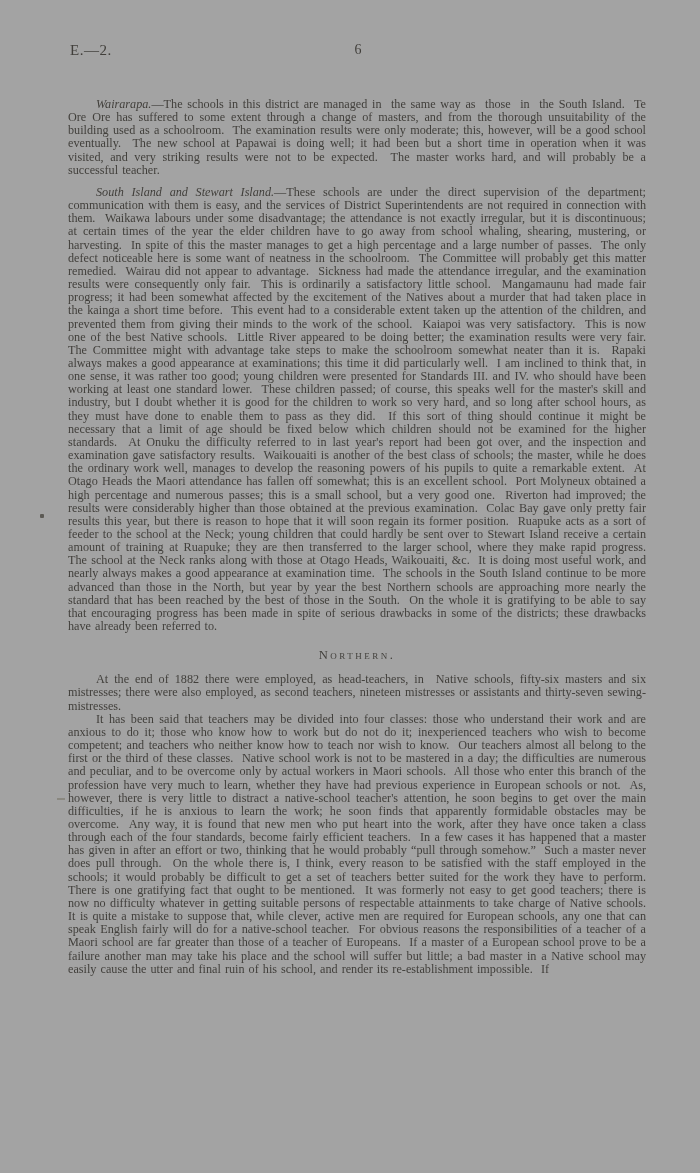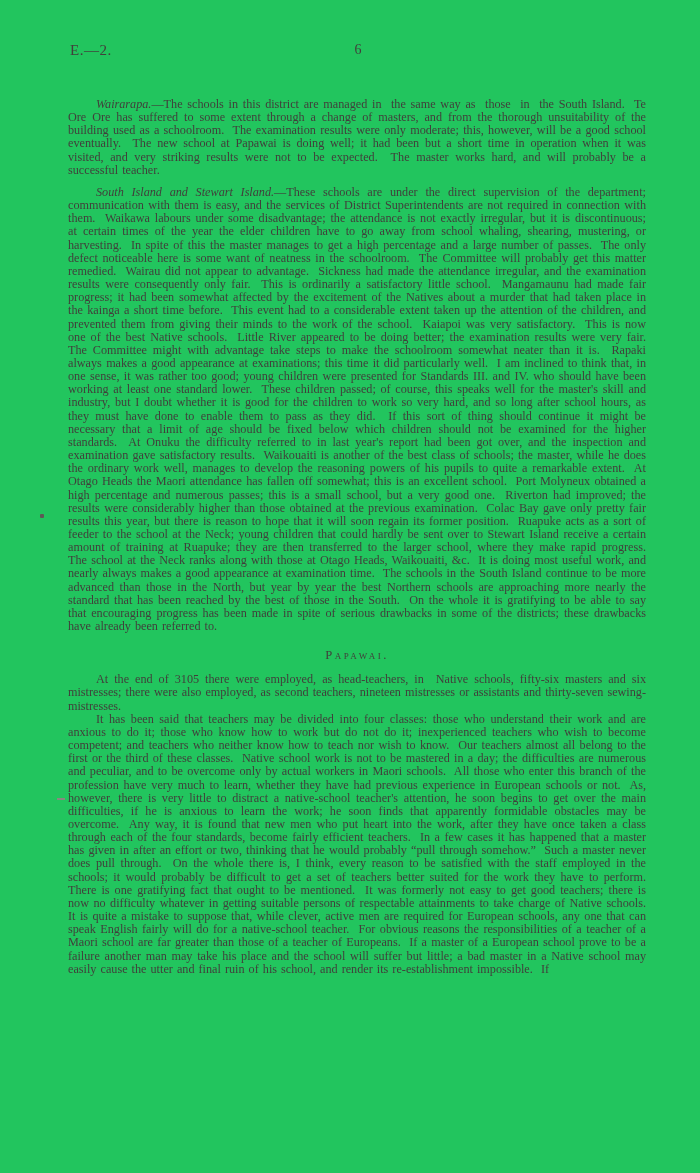--- a/index.html
+++ b/index.html
@@ -5,21 +5,21 @@
   html, body {
     margin: 0;
     padding: 0;
     background: #e9e9e7;
   }
   .page {
     position: relative;
     width: 700px;
     height: 1173px;
     margin: 0 auto;
-    background: #22c55e;
+    background: #a3a3a3;
     color: #413f3b;
     font-family: "Liberation Serif", "DejaVu Serif", serif;
     overflow: hidden;
   }
   .page-header {
     position: absolute;
     top: 42px;
     left: 70px;
     width: 578px;
     height: 20px;
@@ -96,23 +96,23 @@
     <span class="doc-ref">E.—2.</span>
     <span class="page-num">6</span>
   </div>
 
   <div class="text-block">
 
     <p class="para"><i class="lead-italic">Wairarapa.</i><span>—The schools in this district are managed in  the same way as  those  in  the South Island.  Te Ore Ore has suffered to some extent through a change of masters, and from the thorough unsuitability of the building used as a schoolroom.  The examination results were only moderate; this, however, will be a good school eventually.  The new school at Papawai is doing well; it had been but a short time in operation when it was visited, and very striking results were not to be expected.  The master works hard, and will probably be a successful teacher.</span></p>
 
     <p class="para"><i class="lead-italic">South Island and Stewart Island.</i><span>—These schools are under the direct supervision of the department; communication with them is easy, and the services of District Superintendents are not required in connection with them.  Waikawa labours under some disadvantage; the attendance is not exactly irregular, but it is discontinuous; at certain times of the year the elder children have to go away from school whaling, shearing, mustering, or harvesting.  In spite of this the master manages to get a high percentage and a large number of passes.  The only defect noticeable here is some want of neatness in the schoolroom.  The Committee will probably get this matter remedied.  Wairau did not appear to advantage.  Sickness had made the attendance irregular, and the examination results were consequently only fair.  This is ordinarily a satisfactory little school.  Mangamaunu had made fair progress; it had been somewhat affected by the excitement of the Natives about a murder that had taken place in the kainga a short time before.  This event had to a considerable extent taken up the attention of the children, and prevented them from giving their minds to the work of the school.  Kaiapoi was very satisfactory.  This is now one of the best Native schools.  Little River appeared to be doing better; the examination results were very fair.  The Committee might with advantage take steps to make the schoolroom somewhat neater than it is.  Rapaki always makes a good appearance at examinations; this time it did particularly well.  I am inclined to think that, in one sense, it was rather too good; young children were presented for Standards III. and IV. who should have been working at least one standard lower.  These children passed; of course, this speaks well for the master's skill and industry, but I doubt whether it is good for the children to work so very hard, and so long after school hours, as they must have done to enable them to pass as they did.  If this sort of thing should continue it might be necessary that a limit of age should be fixed below which children should not be examined for the higher standards.  At Onuku the difficulty referred to in last year's report had been got over, and the inspection and examination gave satisfactory results.  Waikouaiti is another of the best class of schools; the master, while he does the ordinary work well, manages to develop the reasoning powers of his pupils to quite a remarkable extent.  At Otago Heads the Maori attendance has fallen off somewhat; this is an excellent school.  Port Molyneux obtained a high percentage and numerous passes; this is a small school, but a very good one.  Riverton had improved; the results were considerably higher than those obtained at the previous examination.  Colac Bay gave only pretty fair results this year, but there is reason to hope that it will soon regain its former position.  Ruapuke acts as a sort of feeder to the school at the Neck; young children that could hardly be sent over to Stewart Island receive a certain amount of training at Ruapuke; they are then transferred to the larger school, where they make rapid progress.  The school at the Neck ranks along with those at Otago Heads, Waikouaiti, &amp;c.  It is doing most useful work, and nearly always makes a good appearance at examination time.  The schools in the South Island continue to be more advanced than those in the North, but year by year the best Northern schools are approaching more nearly the standard that has been reached by the best of those in the South.  On the whole it is gratifying to be able to say that encouraging progress has been made in spite of serious drawbacks in some of the districts; these drawbacks have already been referred to.</span></p>
 
-    <h2 class="section-heading">Papawai.</h2>
+    <h2 class="section-heading">Northern.</h2>
 
-    <p class="para tight">At the end of 3105 there were employed, as head-teachers, in  Native schools, fifty-six masters and six mistresses; there were also employed, as second teachers, nineteen mistresses or assistants and thirty-seven sewing-mistresses.</p>
+    <p class="para tight">At the end of 1882 there were employed, as head-teachers, in  Native schools, fifty-six masters and six mistresses; there were also employed, as second teachers, nineteen mistresses or assistants and thirty-seven sewing-mistresses.</p>
 
     <p class="para tight">It has been said that teachers may be divided into four classes: those who understand their work and are anxious to do it; those who know how to work but do not do it; inexperienced teachers who wish to become competent; and teachers who neither know how to teach nor wish to know.  Our teachers almost all belong to the first or the third of these classes.  Native school work is not to be mastered in a day; the difficulties are numerous and peculiar, and to be overcome only by actual workers in Maori schools.  All those who enter this branch of the profession have very much to learn, whether they have had previous experience in European schools or not.  As, however, there is very little to distract a native-school teacher's attention, he soon begins to get over the main difficulties, if he is anxious to learn the work; he soon finds that apparently formidable obstacles may be overcome.  Any way, it is found that new men who put heart into the work, after they have once taken a class through each of the four standards, become fairly efficient teachers.  In a few cases it has happened that a master has given in after an effort or two, thinking that he would probably “pull through somehow.”  Such a master never does pull through.  On the whole there is, I think, every reason to be satisfied with the staff employed in the schools; it would probably be difficult to get a set of teachers better suited for the work they have to perform.  There is one gratifying fact that ought to be mentioned.  It was formerly not easy to get good teachers; there is now no difficulty whatever in getting suitable persons of respectable attainments to take charge of Native schools.  It is quite a mistake to suppose that, while clever, active men are required for European schools, any one that can speak English fairly will do for a native-school teacher.  For obvious reasons the responsibilities of a teacher of a Maori school are far greater than those of a teacher of Europeans.  If a master of a European school prove to be a failure another man may take his place and the school will suffer but little; a bad master in a Native school may easily cause the utter and final ruin of his school, and render its re-establishment impossible.  If</p>
 
   </div>
 
   <div class="scan-mark-1"></div>
   <div class="scan-mark-2"></div>
 
 </div>
 

